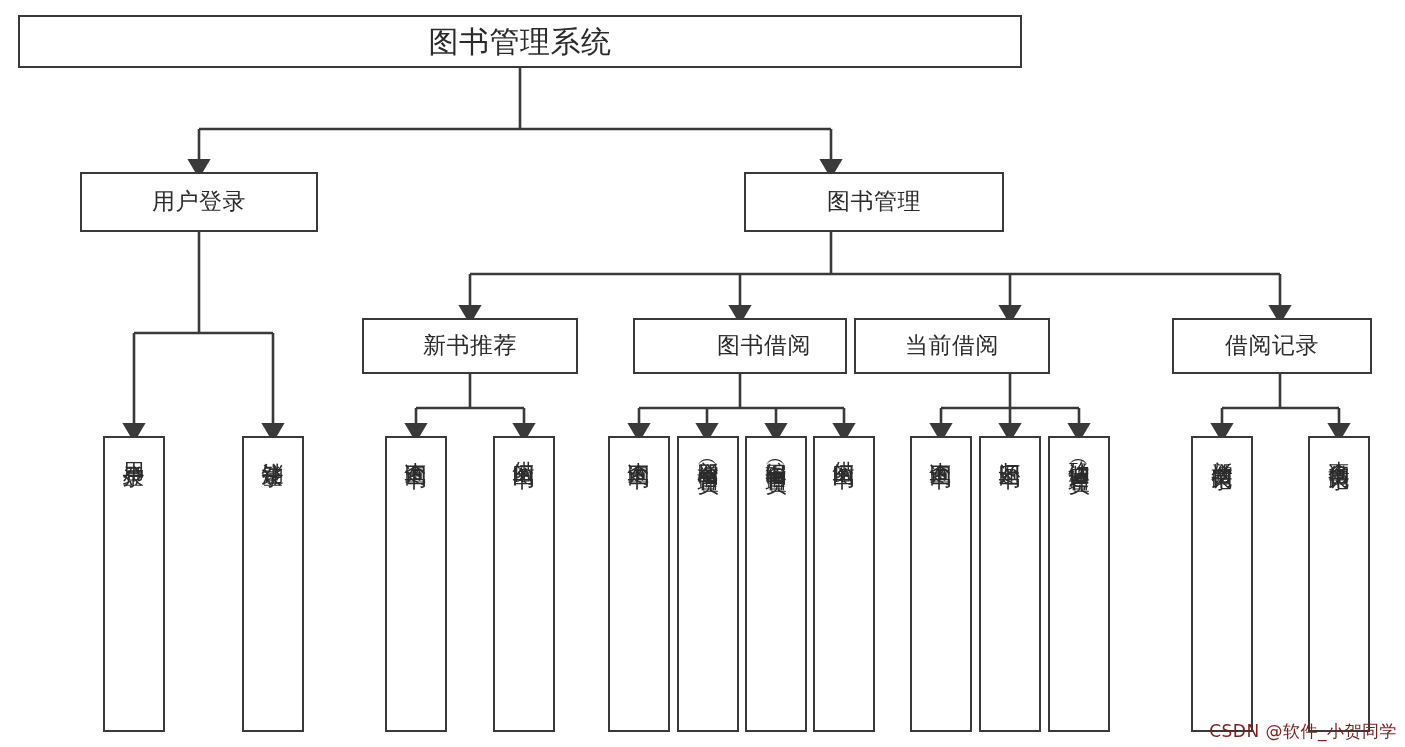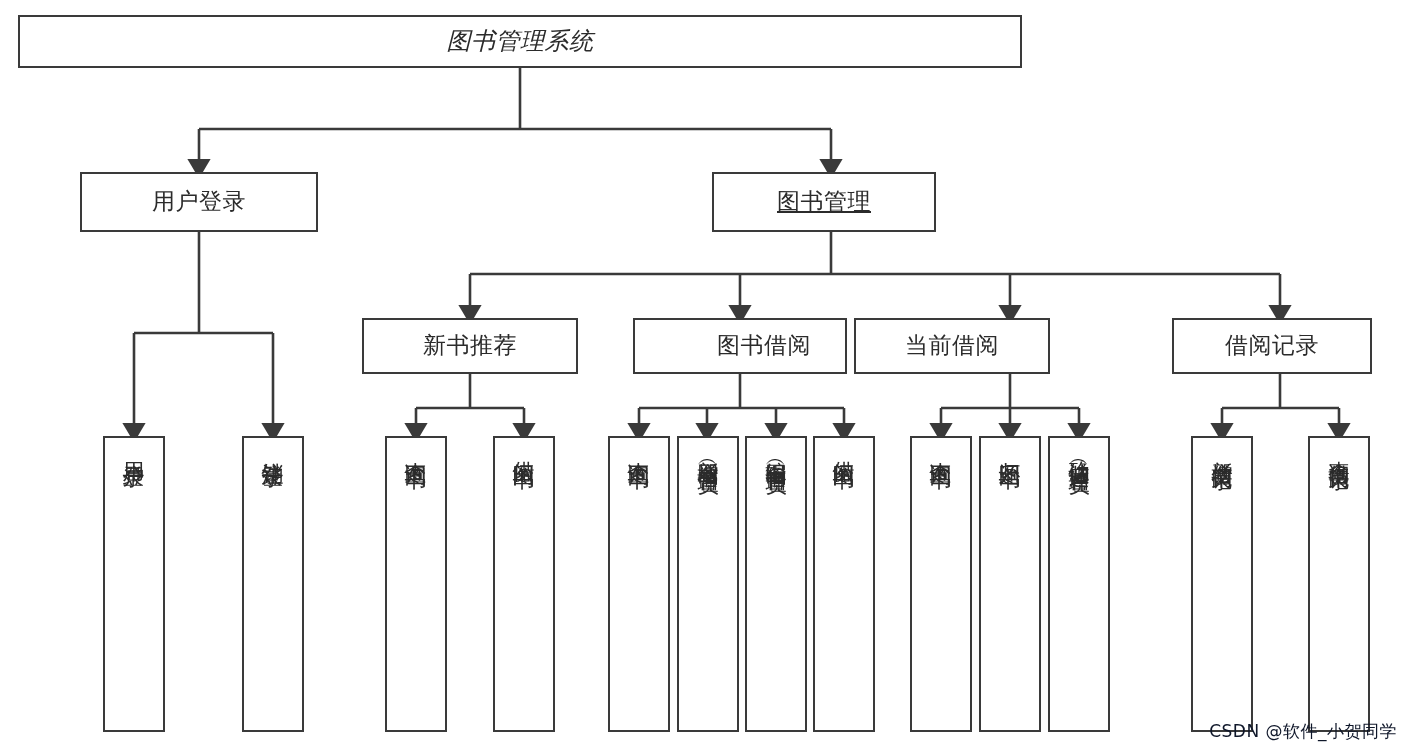--- a/index.html
+++ b/index.html
@@ -41,22 +41,21 @@
     text-align: center;
     line-height: 1.18;
     letter-spacing: 0.5px;
     white-space: nowrap;
   }
   
   .node.horiz .label {
     font-size: 23px;
   }
   .node.root .label {
-    font-size: 24px;
-    font-style: italic;
+    font-size: 30px;
   }
   
   .node.vert {
     align-items: flex-start;
     justify-content: center;
     padding-top: 6px;
   }
   .node.vert .label {
     writing-mode: vertical-rl;
     text-orientation: upright;
@@ -66,21 +65,21 @@
     white-space: nowrap;
   }
   .node.vert.tall .label {
     font-size: 21px;
   }
   .watermark {
     position: absolute;
     right: 8px;
     bottom: 4px;
     font-size: 17px;
-    color: #0f172a;
+    color: #7f1d1d;
     letter-spacing: 0.5px;
     white-space: nowrap;
   }
 </style>
 </head>
 <body>
 
 <div id="canvas">
 
   <svg class="edges" viewBox="0 0 1405 747" xmlns="http://www.w3.org/2000/svg">
@@ -135,21 +134,21 @@
   </svg>
 
   <div class="node horiz root" style="left:18px; top:15px; width:1004px; height:53px;">
     <span class="label">图书管理系统</span>
   </div>
 
   <div class="node horiz" style="left:80px; top:172px; width:238px; height:60px;">
     <span class="label">用户登录</span>
   </div>
 
-  <div class="node horiz" style="left:712px; top:172px; width:224px; height:60px;text-decoration:underline;">
+  <div class="node horiz" style="left:744px; top:172px; width:260px; height:60px;">
     <span class="label">图书管理</span>
   </div>
 
   <div class="node horiz" style="left:362px; top:318px; width:216px; height:56px;">
     <span class="label">新书推荐</span>
   </div>
 
   <div class="node horiz" style="left:633px; top:318px; width:214px; height:56px;padding-left:48px;">
     <span class="label">图书借阅</span>
   </div>

